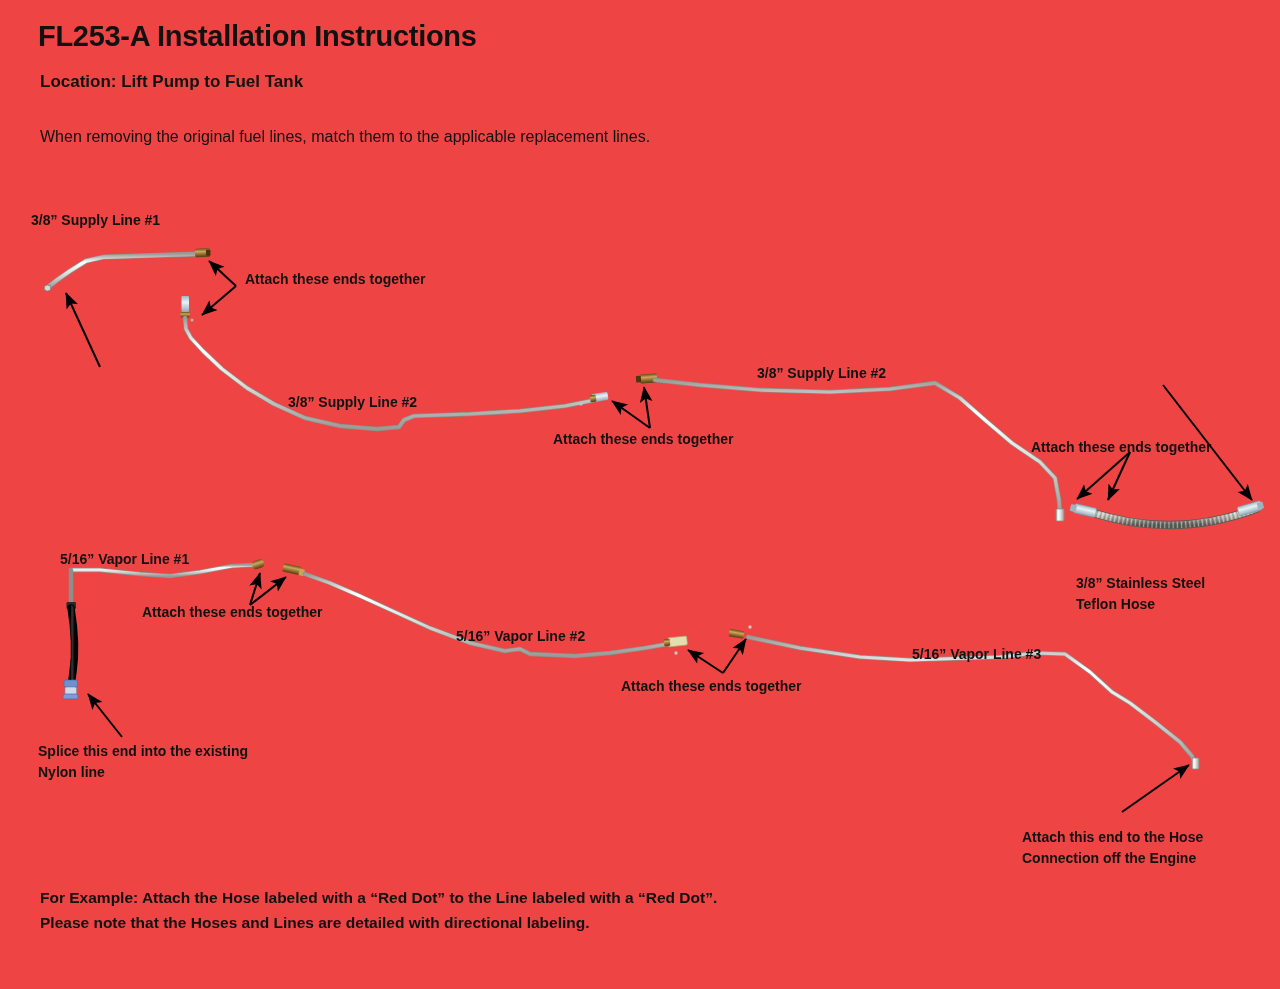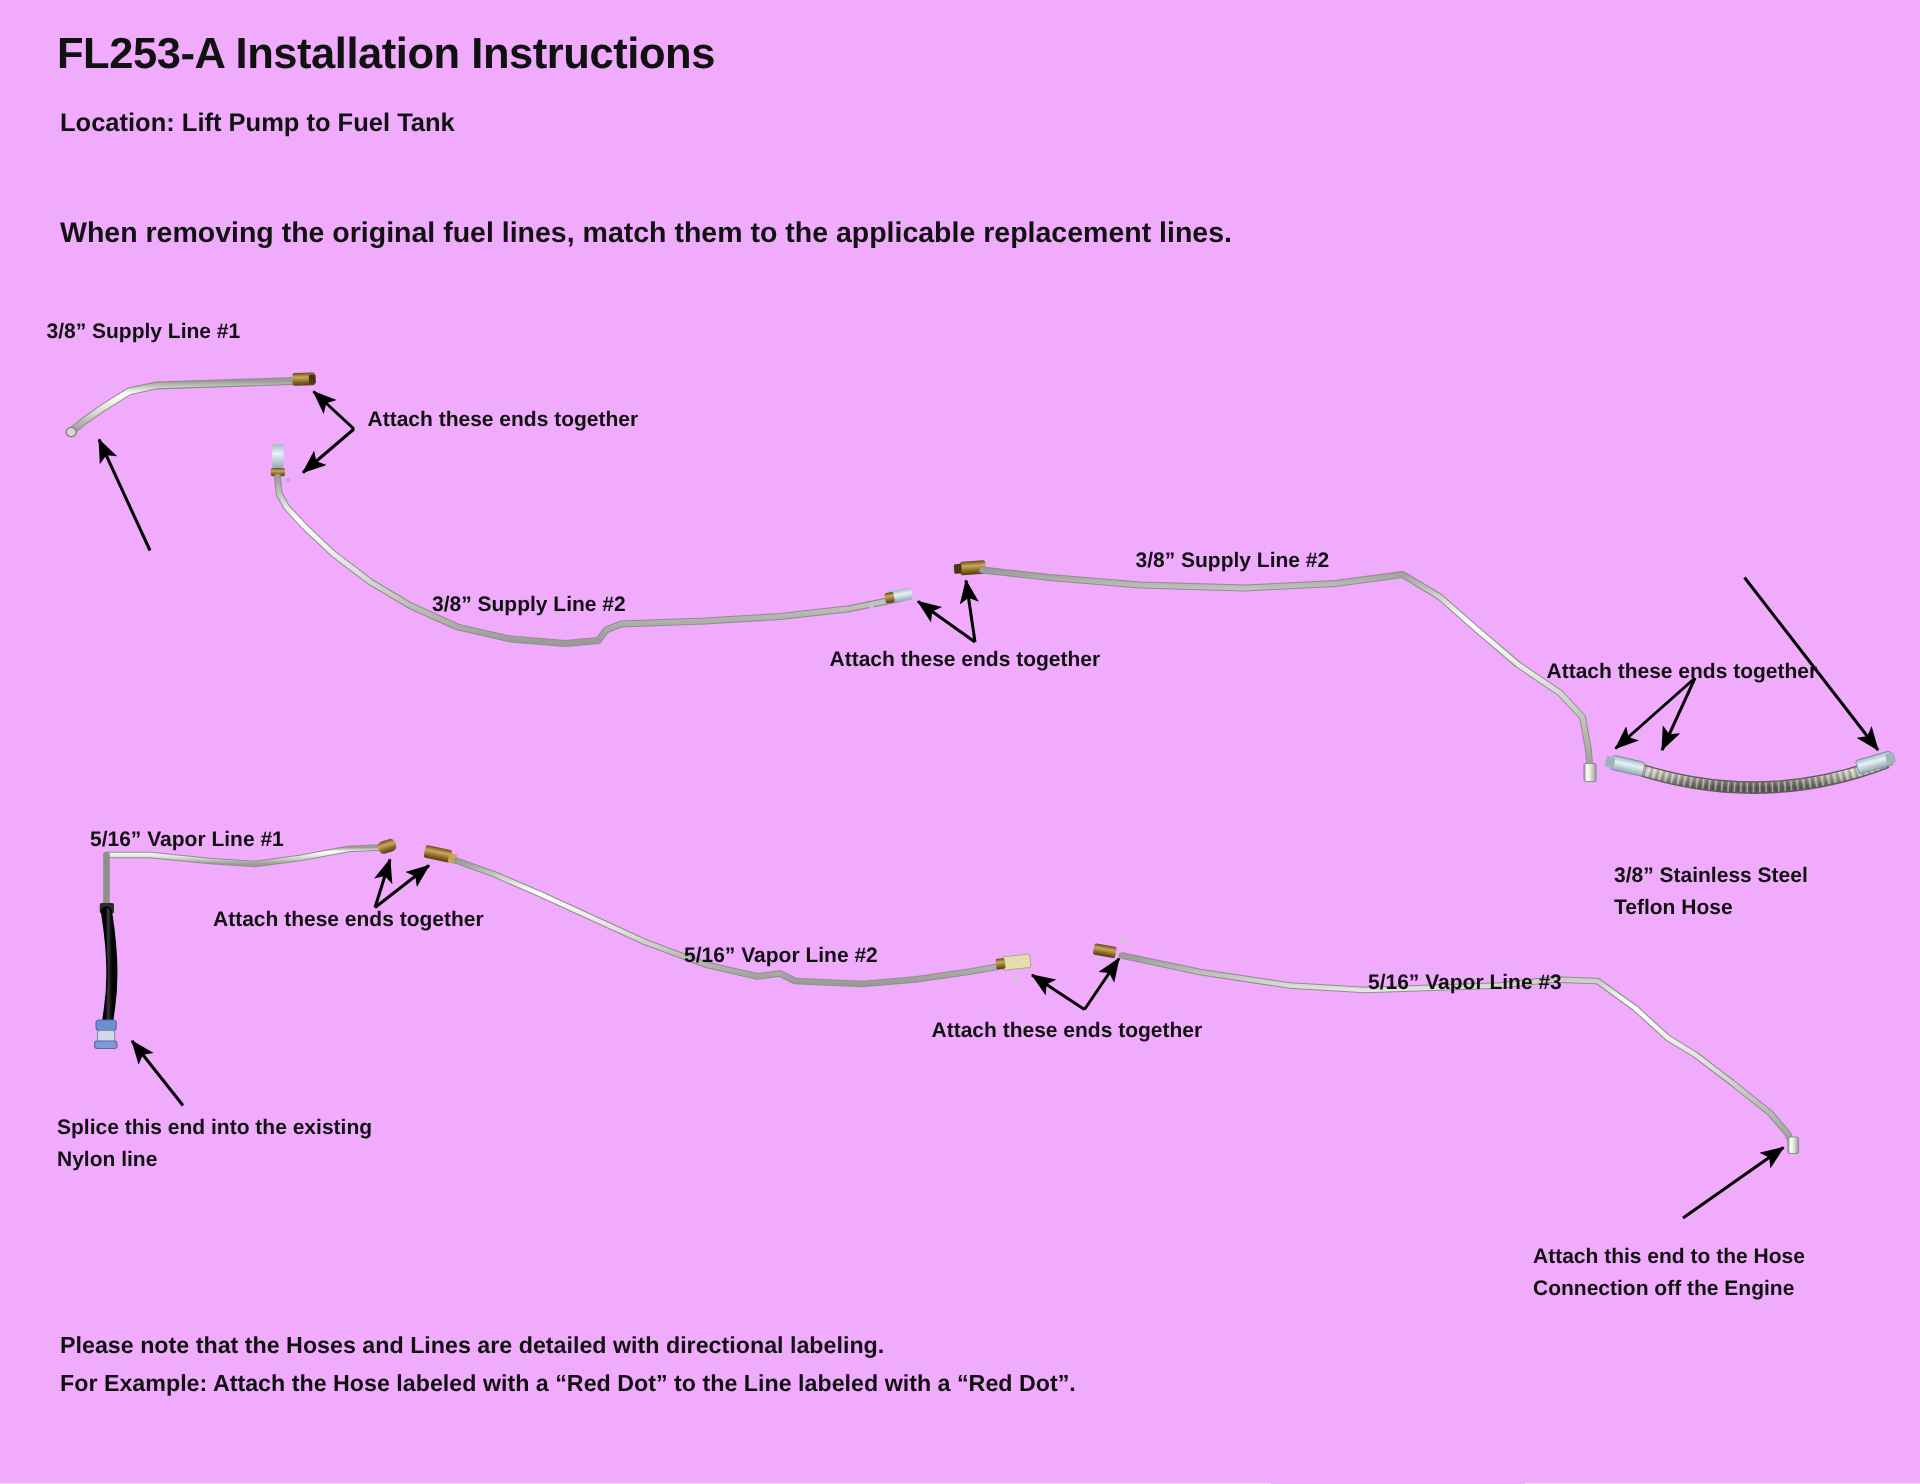--- a/index.html
+++ b/index.html
@@ -4,21 +4,21 @@
 <style>
   html, body {
     margin: 0;
     padding: 0;
     background: #ffffff;
   }
   #page {
     position: relative;
     width: 1280px;
     height: 989px;
-    background: #f0abfc;
+    background: #ef4444;
     font-family: "Liberation Sans", sans-serif;
     color: #111111;
     overflow: hidden;
   }
   .title {
     position: absolute;
     left: 38px;
     top: 20px;
     font-size: 29px;
     font-weight: bold;
@@ -29,23 +29,23 @@
     position: absolute;
     left: 40px;
     top: 72px;
     font-size: 17px;
     font-weight: bold;
     white-space: nowrap;
   }
   .lead {
     position: absolute;
     left: 40px;
-    top: 145px;
-    font-size: 19px;
-    font-weight: bold;
+    top: 128px;
+    font-size: 16px;
+    font-weight: normal;
     white-space: nowrap;
   }
   .lbl {
     position: absolute;
     font-size: 14px;
     font-weight: bold;
     white-space: nowrap;
     line-height: 21px;
     color: #111;
   }
@@ -297,17 +297,17 @@
   <div class="lbl" style="left:621px; top:676px;">Attach  these ends together</div>
 
   <div class="lbl" style="left:912px; top:628px;margin-top:16px;">5/16” Vapor Line #3</div>
 
   <div class="lbl multi" style="left:1022px; top:815px; width:220px;margin-top:12px;">
     <span>Attach this end to the Hose</span><br>
     <span>Connection off the Engine</span>
   </div>
 
   <div class="footer">
+    <div>For Example: Attach the Hose labeled with a “Red Dot” to the Line labeled with a “Red Dot”.</div>
     <div>Please note that the Hoses and Lines are detailed with directional labeling.</div>
-    <div>For Example: Attach the Hose labeled with a “Red Dot” to the Line labeled with a “Red Dot”.</div>
   </div>
 
 </div>
 
 </body></html>

